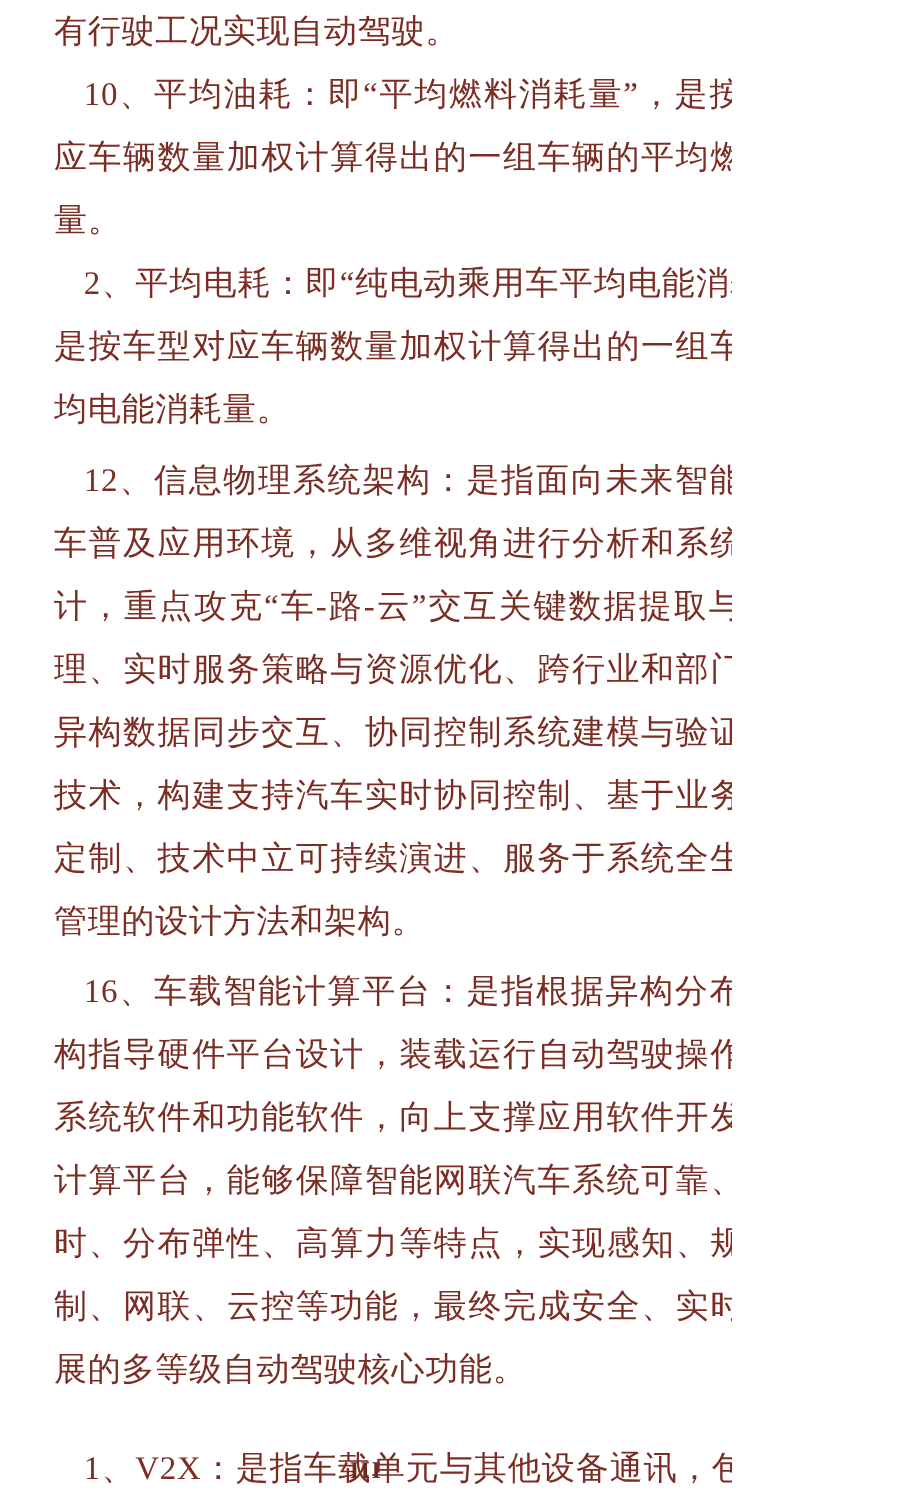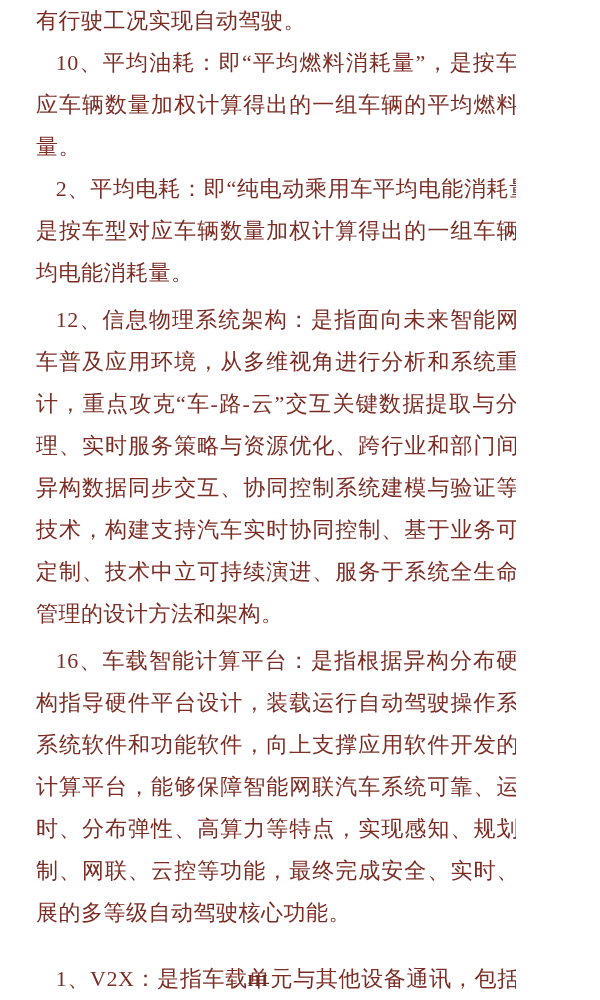--- a/index.html
+++ b/index.html
@@ -8,21 +8,20 @@
     background: #ffffff;
   }
   .page {
     position: relative;
     width: 488px;
     height: 1000px;
     background: #ffffff;
     overflow: hidden;
     font-family: "Liberation Serif", "DejaVu Serif", serif;
     color: #7b2d24;
-    padding-left: 28px;
   }
   .text-block {
     position: absolute;
     top: 0;
     left: 36px;
     width: 529px;
   }
   .para {
     margin: 0;
     font-size: 22px;

